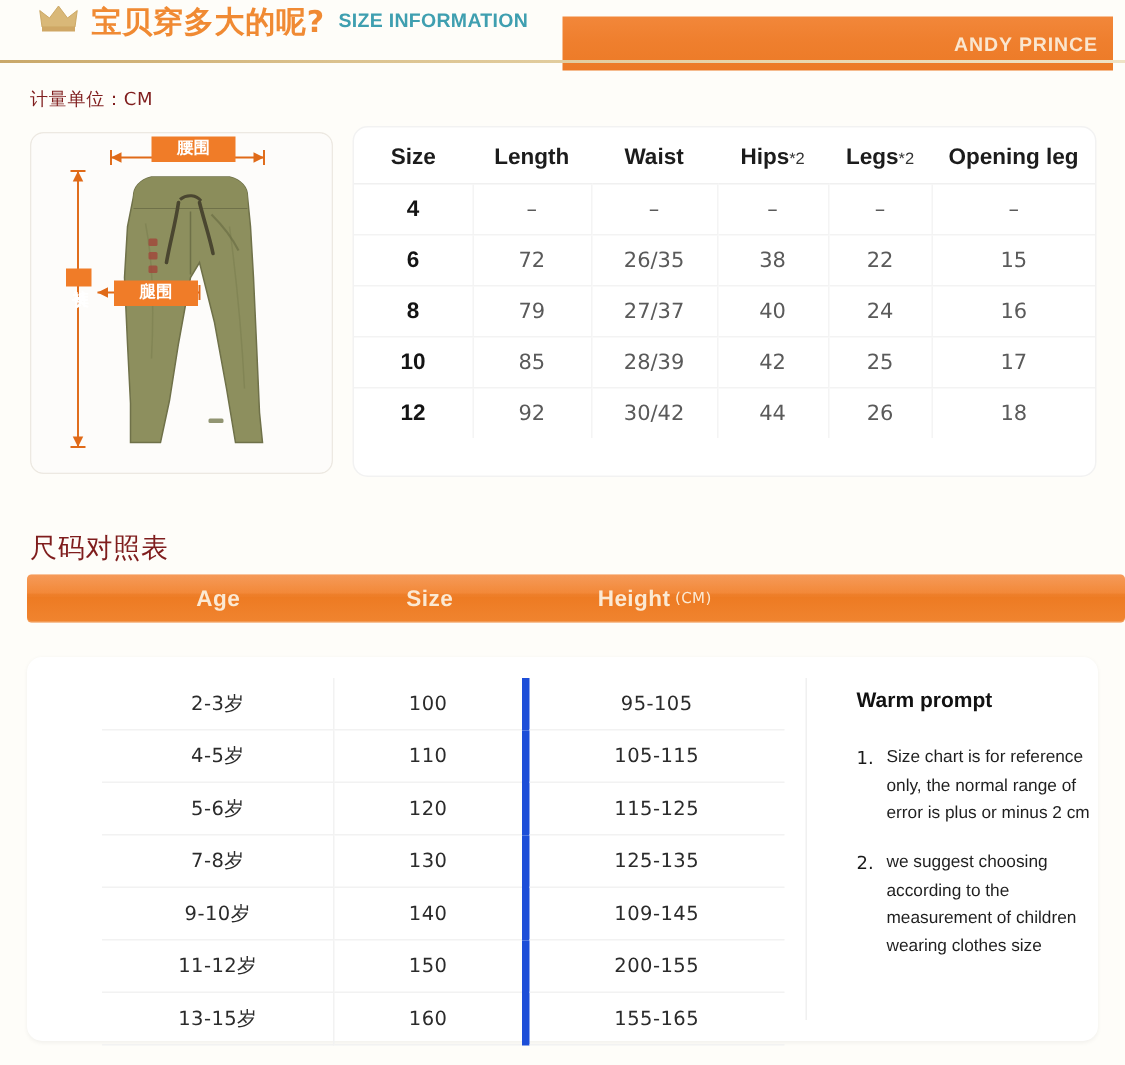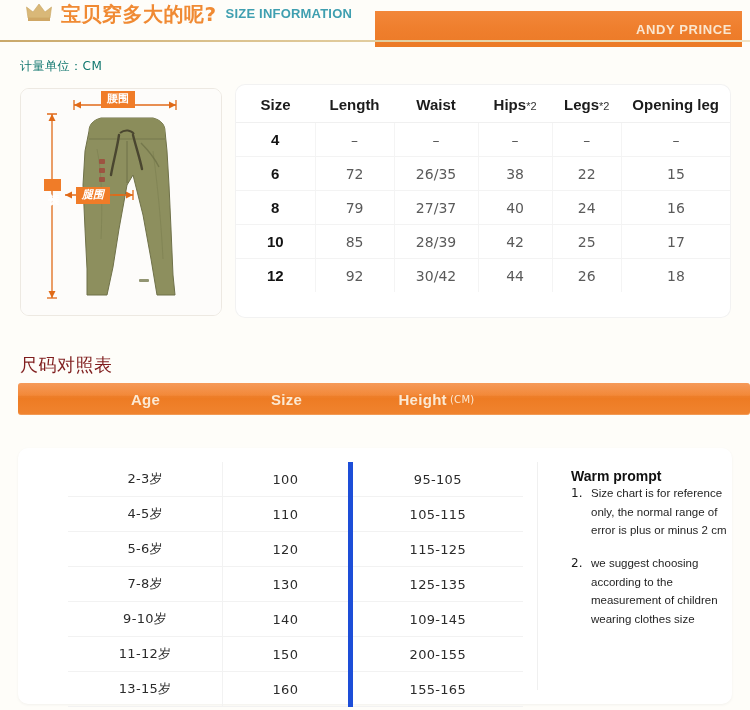--- a/index.html
+++ b/index.html
@@ -73,21 +73,21 @@
     height: 2px;
     background: linear-gradient(90deg, #c9a86a 0%, #dbc28f 30%, #e8d7ae 70%, #efe3c6 100%);
   }
 
   
   .unit-label {
     position: absolute;
     left: 20px;
     top: 58px;
     font-size: 12px;
-    color: #0f766e;
+    color: #7f1d1d;
     font-family: "DejaVu Sans", sans-serif;
     letter-spacing: 0.5px;
   }
 
   
   .top-section {
     position: absolute;
     left: 0; top: 85px;
     width: 750px;
     height: 240px;
@@ -113,21 +113,21 @@
   
   .pants { position: absolute; left: 0; top: 0; width: 202px; height: 228px; }
 
   .meas-label {
     position: absolute;
     background: #f07c28;
     color: #ffffff;
     font-size: 11px;
     font-family: "DejaVu Sans", sans-serif;
     font-weight: bold;
-    padding: 2px 6px;
+    padding: 2px 17px;
     line-height: 1.15;
     white-space: nowrap;
   }
   .meas-label.vert {
     writing-mode: vertical-rl;
     padding: 5px 2px;
     letter-spacing: 1px;
   }
 
   
@@ -236,21 +236,21 @@
     font-size: 10px;
     font-weight: normal;
     margin-left: 3px;
     font-family: "DejaVu Sans", sans-serif;
   }
 
   
   .bottom-panel {
     position: absolute;
     left: 18px;
-    top: 448px;
+    top: 438px;
     width: 714px;
     height: 256px;
     background: #ffffff;
     border-radius: 10px;
     box-shadow: 0 1px 3px rgba(0,0,0,0.05);
   }
   .bottom-divider {
     position: absolute;
     left: 519px;
     top: 14px;
@@ -284,21 +284,21 @@
   .prompt {
     position: absolute;
     left: 553px;
     top: 20px;
     width: 168px;
   }
   .prompt-title {
     font-size: 14px;
     font-weight: bold;
     color: #111;
-    margin-bottom: 0;
+    margin-bottom: 22px;
   }
   .prompt-item {
     display: flex;
     gap: 7px;
     margin-bottom: 14px;
   }
   .prompt-num {
     font-size: 12px;
     color: #1a1a1a;
     min-width: 13px;
@@ -386,21 +386,21 @@
 
       <svg style="position:absolute;left:42px;top:100px;width:62px;height:12px" viewBox="0 0 62 12">
         <line x1="2" y1="6" x2="60" y2="6" stroke="#e06a18" stroke-width="1.3"></line>
         <path d="M2 6 L9 2.5 L9 9.5 Z" fill="#e06a18"></path>
       </svg>
       <svg style="position:absolute;left:92px;top:100px;width:22px;height:12px" viewBox="0 0 22 12">
         <line x1="0" y1="6" x2="20" y2="6" stroke="#e06a18" stroke-width="1.3"></line>
         <path d="M20 6 L13 2.5 L13 9.5 Z" fill="#e06a18"></path>
         <line x1="20" y1="1" x2="20" y2="11" stroke="#e06a18" stroke-width="1.3"></line>
       </svg>
-      <div class="meas-label" style="left:55px;top:98px;font-style:italic;">腿围</div>
+      <div class="meas-label" style="left:55px;top:98px;">腿围</div>
     </div>
   </div>
 
   <div class="size-panel">
     <table class="size-table">
       <thead>
         <tr>
           <th>Size</th>
           <th>Length</th>
           <th>Waist</th>

